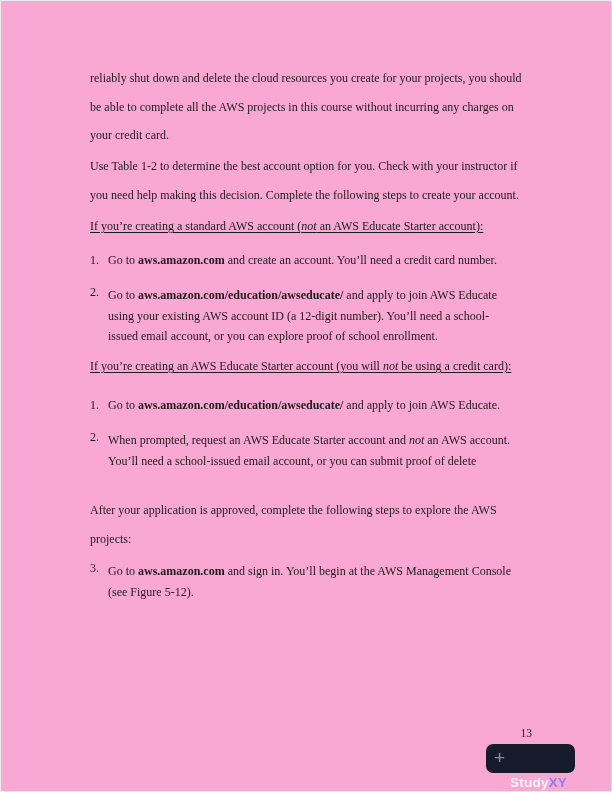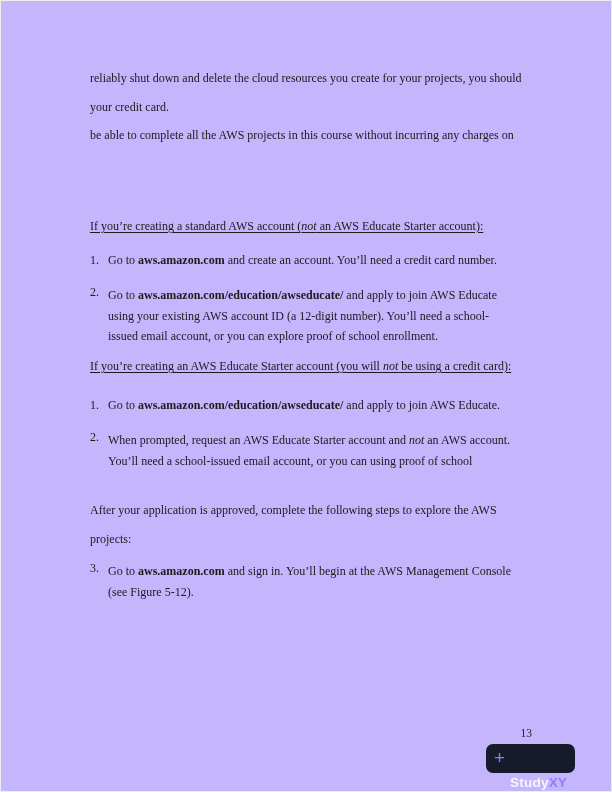--- a/index.html
+++ b/index.html
@@ -1,19 +1,19 @@
 <!DOCTYPE html>
 <html><head>
 <meta charset="utf-8">
 <style>
   html,body{margin:0;padding:0;background:#ffffff;}
   .page{
     position:relative;
     width:612px;height:792px;
-    background:#c4b5fd;
+    background:#f9a8d4;
     font-family:"Liberation Serif","DejaVu Serif",serif;
     font-size:12px;
     color:#1b1b1b;
     overflow:hidden;
     box-shadow:inset 0 0 0 1px #ededed;
   }
   .block{position:absolute;left:90px;white-space:nowrap;}
   .ls-d .line{line-height:28.7px;}
   .ls-i .line{line-height:20.5px;}
   .single{line-height:15px;}
@@ -40,24 +40,28 @@
   .brand-text{font-size:13.5px;font-weight:bold;color:#f5f6fa;letter-spacing:.2px;margin-top:48px;}
   .brand-text .xy{color:#8d80f4;}
 </style>
 </head>
 <body>
 
 <div class="page">
 
   <div class="block ls-d" style="top:64px">
     <div class="line"><span>reliably shut down and delete the cloud resources you create for your projects, you should</span></div>
+    <div class="line"><span>be able to complete all the AWS projects in this course without incurring any charges on</span></div>
     <div class="line"><span>your credit card.</span></div>
-    <div class="line"><span>be able to complete all the AWS projects in this course without incurring any charges on</span></div>
   </div>
 
+  <div class="block ls-d" style="top:152px">
+    <div class="line"><span>Use Table 1-2 to determine the best account option for you. Check with your instructor if</span></div>
+    <div class="line"><span>you need help making this decision. Complete the following steps to create your account.</span></div>
+  </div>
 
   <div class="block single heading" style="top:219px">
     <span><span>If you’re creating a standard AWS account (</span><i>not</i><span> an AWS Educate Starter account):</span></span>
   </div>
 
   <div class="block single li" style="top:253px">
     <span class="num">1.</span>
     <div class="li-body"><span>Go to </span><b>aws.amazon.com</b><span> and create an account. You’ll need a credit card number.</span></div>
   </div>
 
@@ -76,21 +80,21 @@
 
   <div class="block single li" style="top:398px">
     <span class="num">1.</span>
     <div class="li-body"><span>Go to </span><b>aws.amazon.com/education/awseducate/</b><span> and apply to join AWS Educate.</span></div>
   </div>
 
   <div class="block ls-i li" style="top:430px">
     <span class="num">2.</span>
     <div class="li-body">
       <div class="line"><span>When prompted, request an AWS Educate Starter account and </span><i>not</i><span> an AWS account.</span></div>
-      <div class="line"><span>You’ll need a school-issued email account, or you can using proof of school</span></div>
+      <div class="line"><span>You’ll need a school-issued email account, or you can submit proof of delete</span></div>
     </div>
   </div>
 
   <div class="block ls-d" style="top:496px">
     <div class="line"><span>After your application is approved, complete the following steps to explore the AWS</span></div>
     <div class="line"><span>projects:</span></div>
   </div>
 
   <div class="block ls-i li" style="top:561px">
     <span class="num">3.</span>

